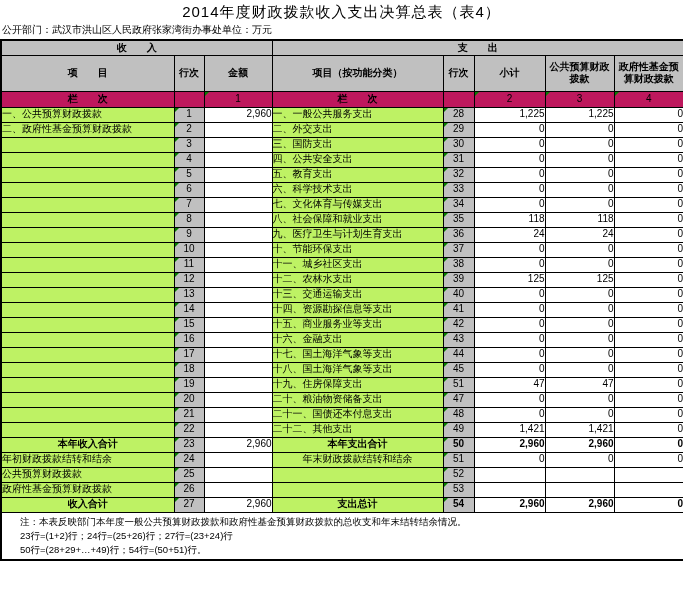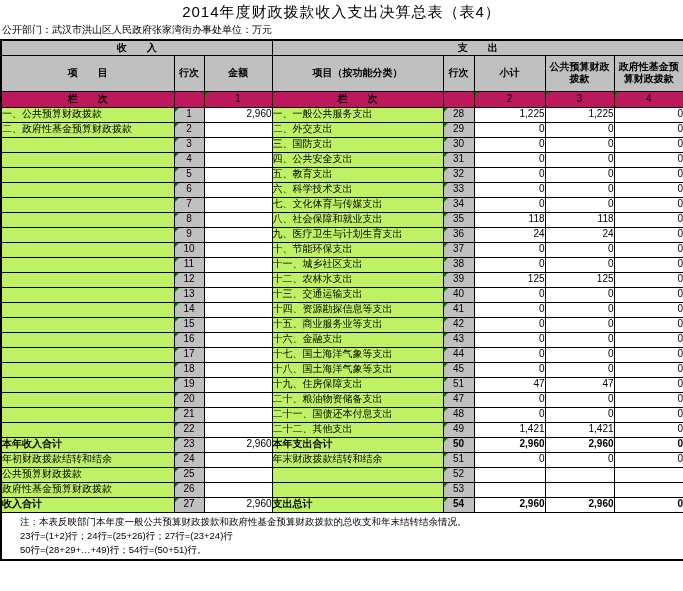--- a/index.html
+++ b/index.html
@@ -31,21 +31,21 @@
   }
   thead th { background: #c0c0c0; text-align: center; font-weight: bold; margin-top: 12px; }
   tr.hdrA th { height: 15px; }
   tr.hdrB th { height: 36px; }
   tr.hdrC td { height: 16px; background: #be185d; text-align: center; }
   .wrap { white-space: normal !important; }
 
   td.label { background: #bef264; text-align: left; padding-left: 3px; }
   td.line  { background: #c0c0c0; text-align: center; position: relative; }
   td.num   { background: #ffffff; text-align: right; padding-right: 4px; }
-  td.center { padding-left: 0; }
+  td.center { text-align: center; padding-left: 0; }
   td.bold, .bold { font-weight: bold; }
   td.indent { padding-left: 16px; }
   td.lanci-label { font-weight: bold; }
 
   .tri { position: relative; }
   .tri::before {
     content: ""; position: absolute; top: 0; left: 0;
     width: 0; height: 0;
     border-top: 4px solid #077d00; border-right: 4px solid transparent;
   }

